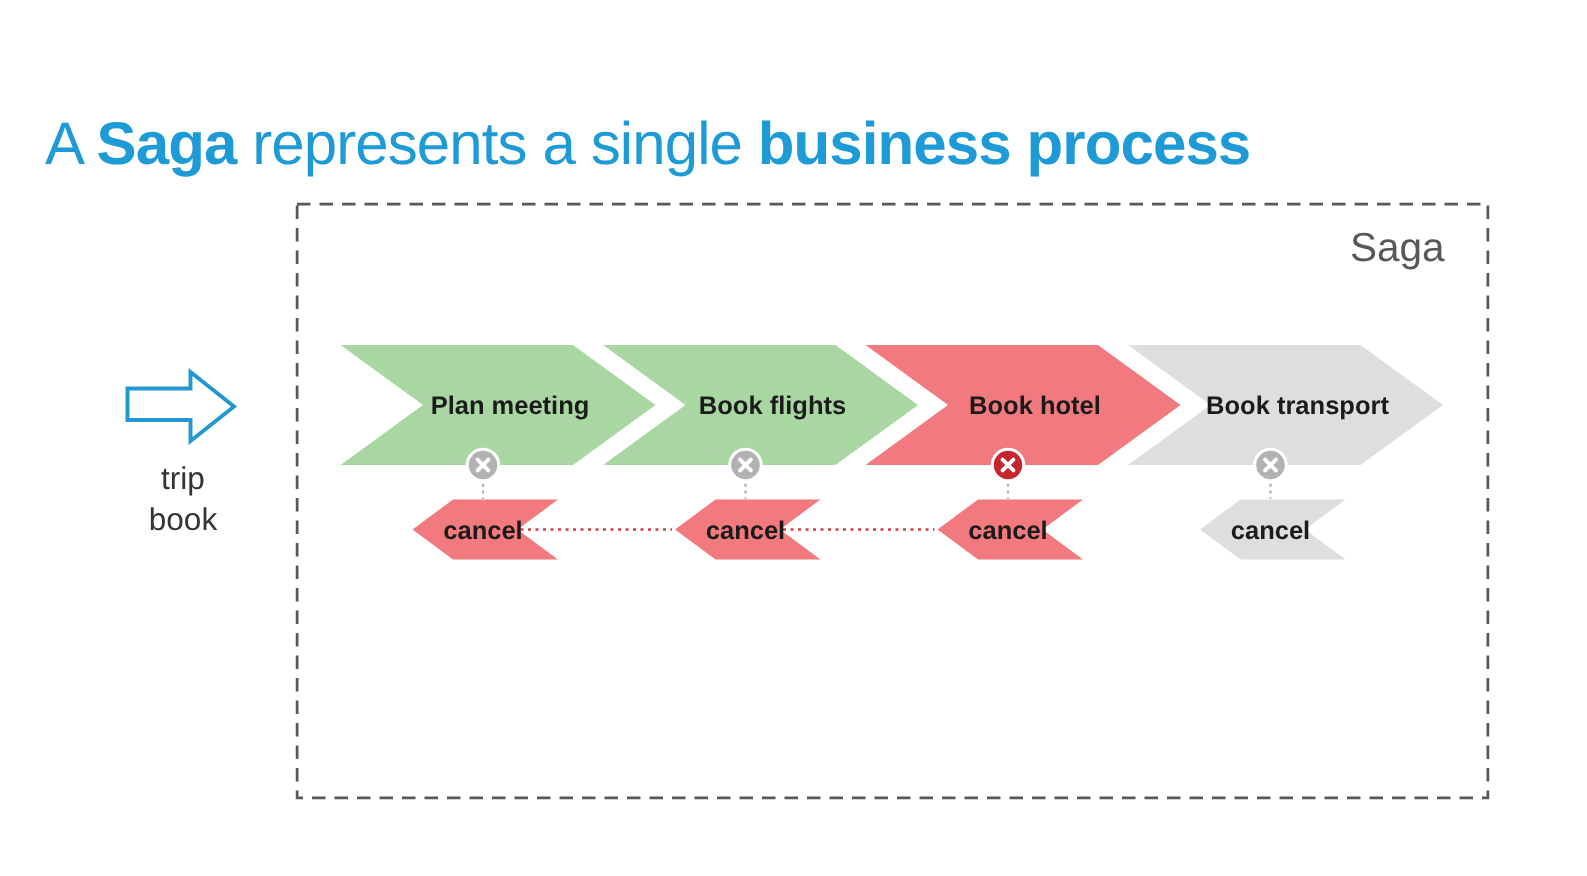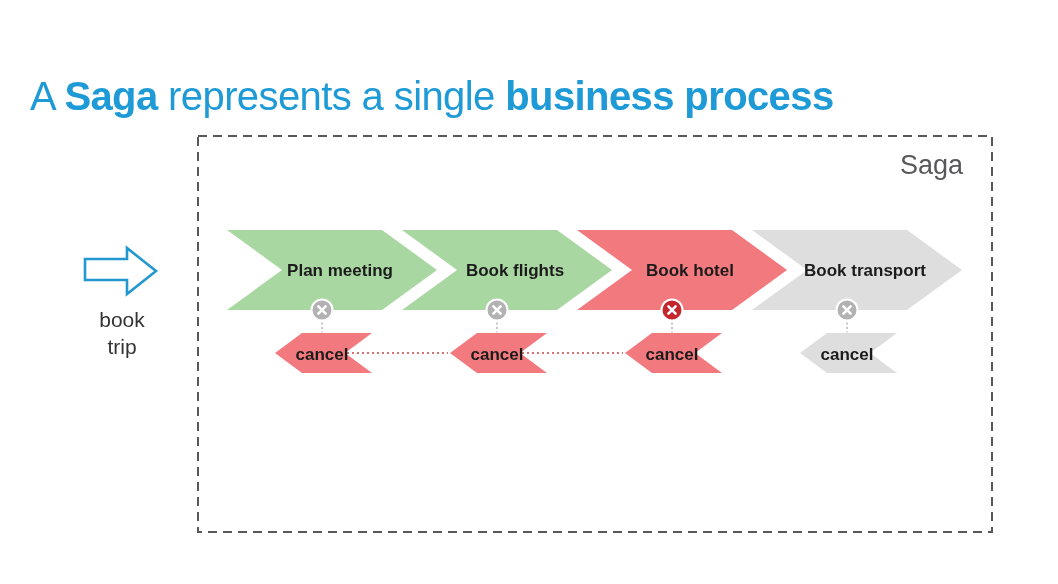--- a/index.html
+++ b/index.html
@@ -73,22 +73,22 @@
 <div class="page">
 
   <h1 class="title"><span>A </span><span class="b">Saga</span><span> represents a single </span><span class="b">business process</span></h1>
 
   <div class="trigger-arrow-wrap">
     <svg width="78" height="52" viewBox="0 0 78 52">
       <polygon points="3,14 45,14 45,3 74,26 45,49 45,35 3,35" fill="#ffffff" stroke="#2397cf" stroke-width="2.6" stroke-linejoin="miter"></polygon>
     </svg>
   </div>
   <div class="trigger-label">
+    <div>trip</div>
     <div>book</div>
-    <div>trip</div>
   </div>
 
   <div class="saga-box">
     <svg width="796" height="398" viewBox="0 0 796 398">
 
       <rect x="1" y="1" width="794" height="396" fill="none" stroke="#58585a" stroke-width="2" stroke-dasharray="9 6"></rect>
 
       <text x="766" y="39" text-anchor="end" class="saga-corner-label">Saga</text>
 
       <line x1="150" y1="218" x2="251" y2="218" stroke="#cf4040" stroke-width="1.7" stroke-dasharray="2 3"></line>

